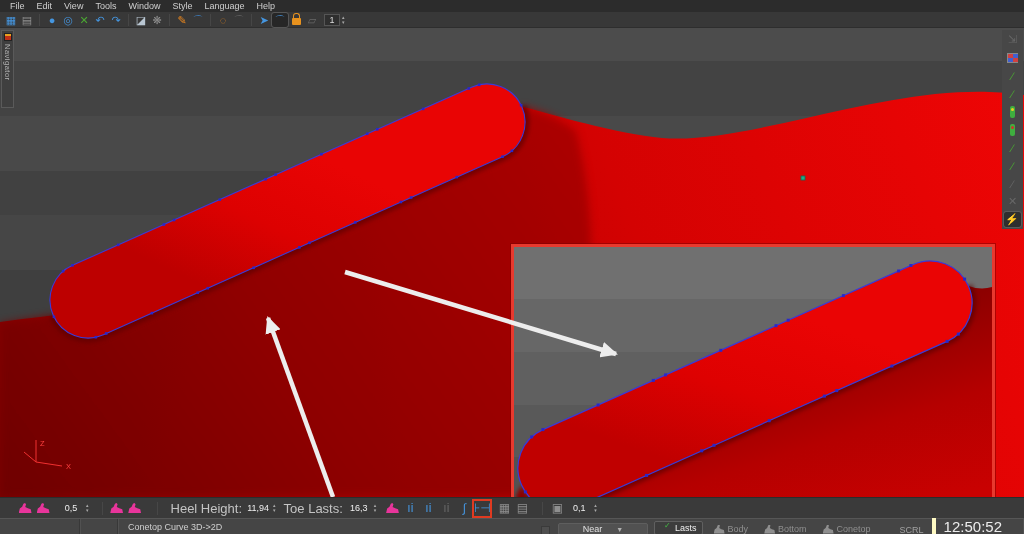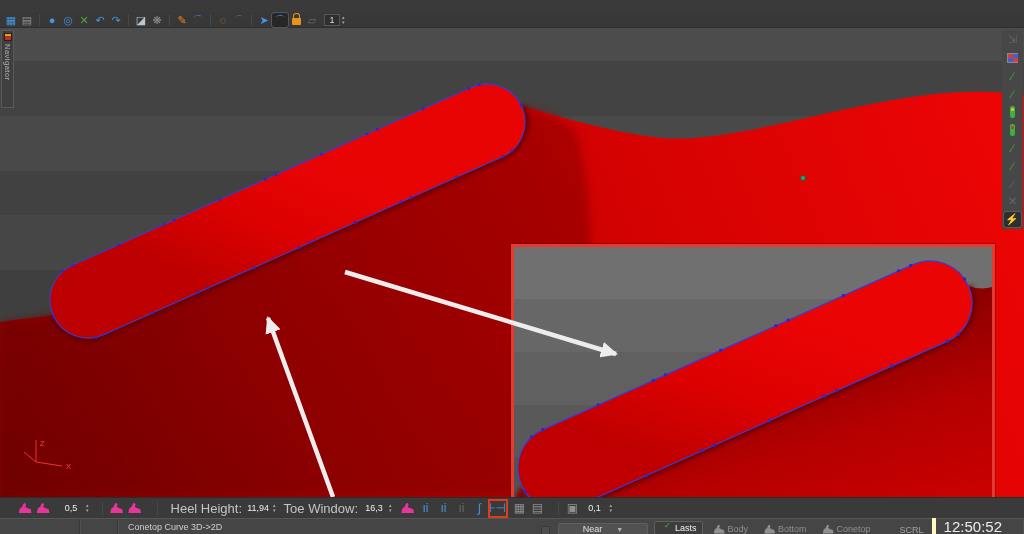--- a/index.html
+++ b/index.html
@@ -94,20 +94,30 @@
   .st-right { margin-left:auto; display:flex; align-items:flex-end; }
   .st-scrl { color:#a0a0a0; margin-right:8px; }
   .st-time { color:#ececec; font-size:15px; padding:0 22px 0 8px; border-left:4px solid #fef9c3;
              box-shadow:-1px 0 0 #515151 inset; }
 </style>
 </head>
 <body>
 
 <div id="app">
 
+  <div class="menubar">
+    <div class="mi">File</div>
+    <div class="mi">Edit</div>
+    <div class="mi">View</div>
+    <div class="mi">Tools</div>
+    <div class="mi">Window</div>
+    <div class="mi">Style</div>
+    <div class="mi">Language</div>
+    <div class="mi">Help</div>
+  </div>
 
   <div class="toolbar-top">
     <span class="tb-ic c-blue">▦</span>
     <span class="tb-ic c-gray">▤</span>
     <span class="tb-sep"></span>
     <span class="tb-ic c-blue">●</span>
     <span class="tb-ic c-blue">◎</span>
     <span class="tb-ic c-green">✕</span>
     <span class="tb-ic c-blue">↶</span>
     <span class="tb-ic c-blue">↷</span>
@@ -324,21 +334,21 @@
     <span class="bt-ic">
         <span class="shoe"></span>
       </span>
     <span class="bt-sep" style="margin-left:8px"></span>
     <span class="bt-lbl">Heel Height:</span>
     <span class="bt-val">11,94</span>
     <span class="spin">
         <span>▴</span>
         <span>▾</span>
       </span>
-    <span class="bt-lbl">Toe Window:</span>
+    <span class="bt-lbl">Toe Lasts:</span>
     <span class="bt-val">16,3</span>
     <span class="spin">
         <span>▴</span>
         <span>▾</span>
       </span>
     <span class="bt-ic" style="margin-left:8px">
         <span class="shoe"></span>
       </span>
     <span class="bt-ic c-blue">ıi</span>
     <span class="bt-ic c-blue">ıi</span>

